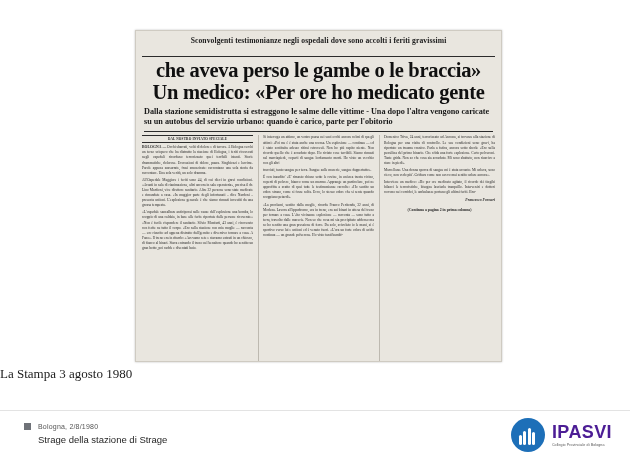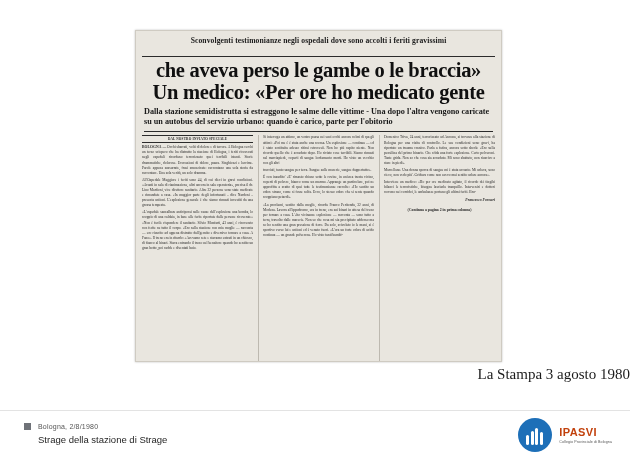--- a/index.html
+++ b/index.html
@@ -111,23 +111,23 @@
     margin-top: 4px;
     line-height: 1.3;
   }
 
   
   #caption {
     position: absolute;
     left: 0;
     top: 366px;
     width: 630px;
-    text-align: right;
-    font-family: "Liberation Serif", serif;
-    font-size: 15px;
+    text-align: left;
+    font-family: "Liberation Serif", serif;
+    font-size: 13px;
     color: #1b1b1b;
   }
 
   
   #footer {
     position: absolute;
     left: 0;
     bottom: 0;
     width: 630px;
     height: 62px;
@@ -180,23 +180,23 @@
     bottom: 7px;
     width: 3px;
     background: #ffffff;
     border-radius: 1.5px;
   }
   #logo-mark .b1 { left: 8px;  height: 10px; }
   #logo-mark .b2 { left: 12.5px; height: 14px; }
   #logo-mark .b3 { left: 17px; height: 17px; }
   #logo-mark .b4 { left: 21.5px; height: 13px; }
   #logo-text-main {
-    font-size: 11px;
-    font-weight: bold;
-    color: #c2410c;
+    font-size: 18px;
+    font-weight: bold;
+    color: #4c1d95;
     letter-spacing: 0.4px;
     line-height: 1;
   }
   #logo-text-sub {
     font-size: 3.6px;
     color: #555;
     letter-spacing: 0.1px;
     margin-top: 2px;
   }
 </style>

